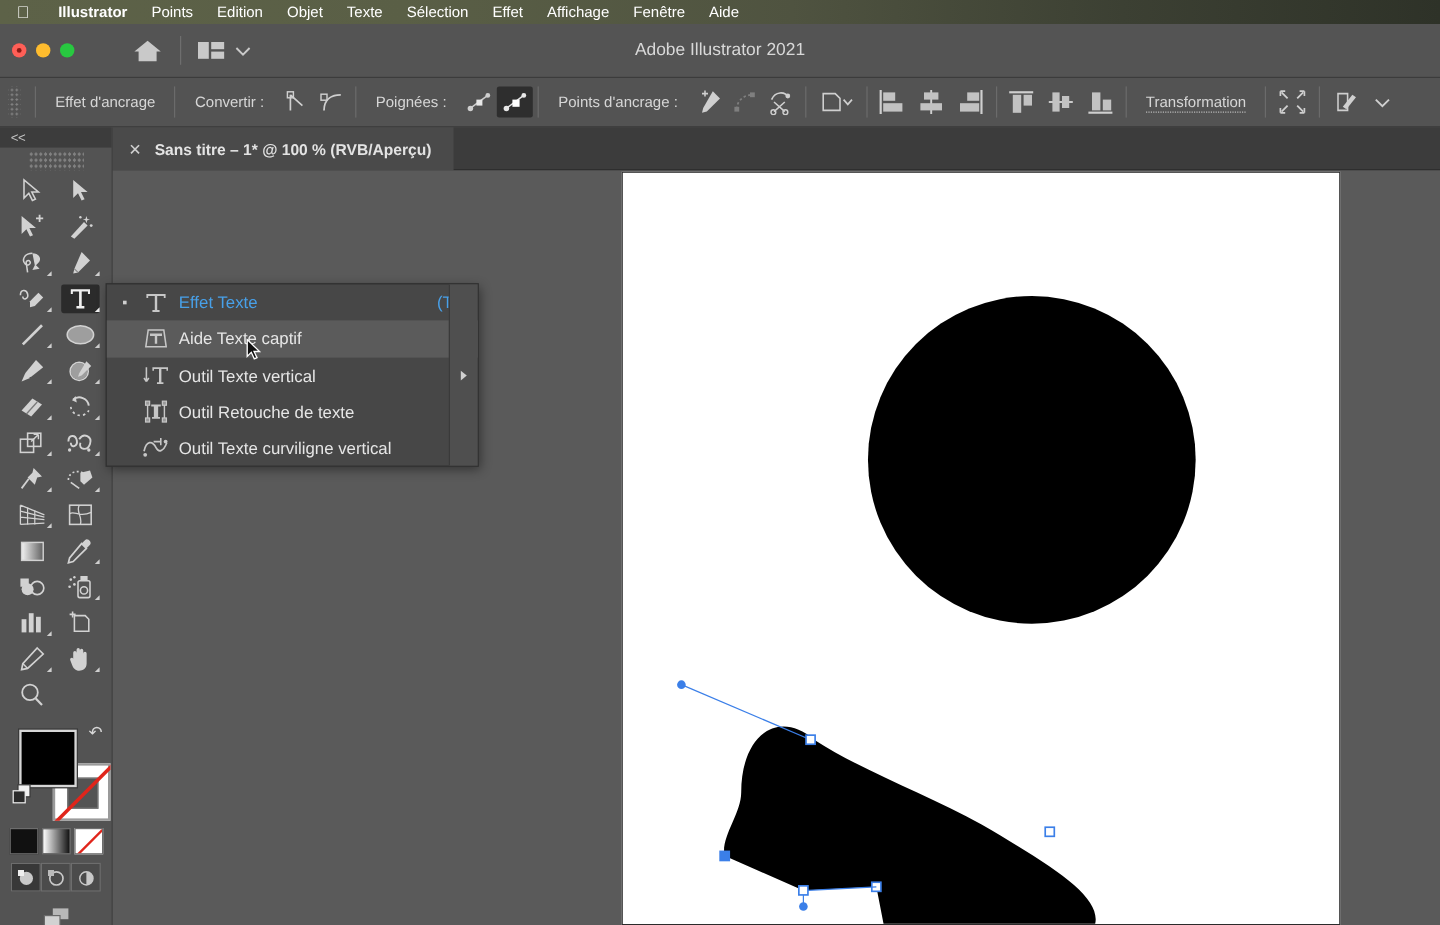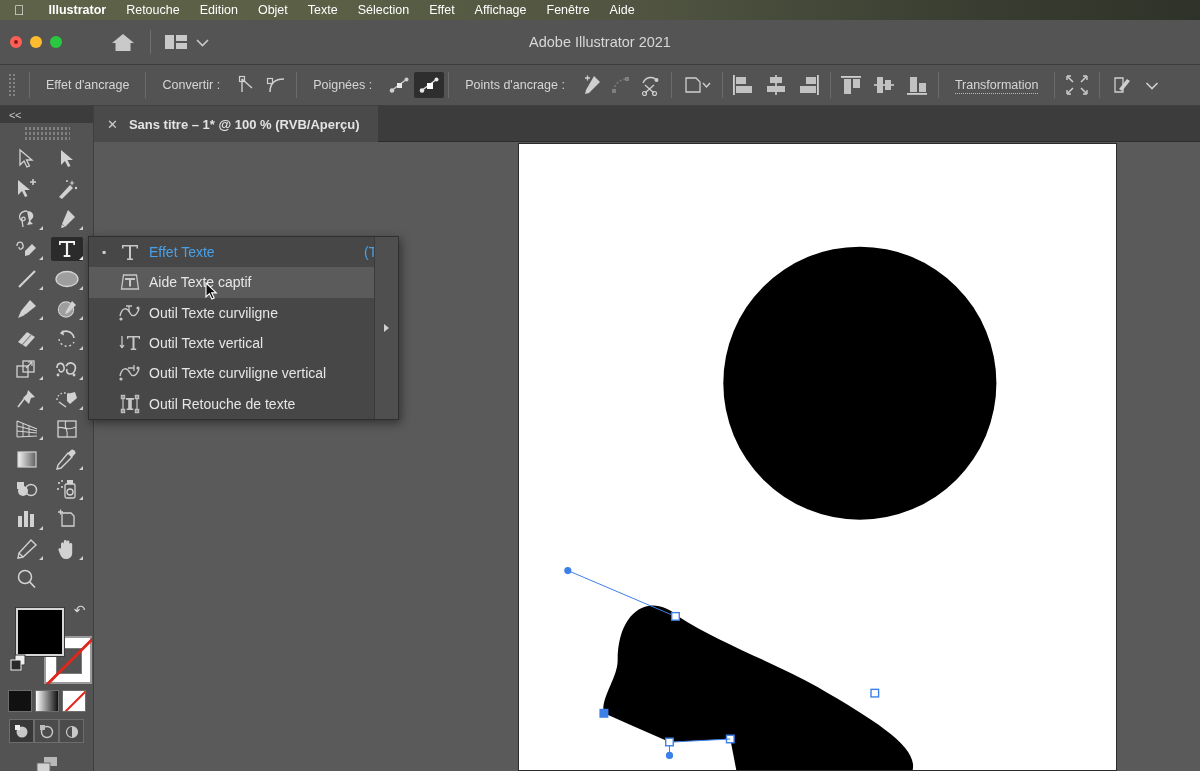--- a/index.html
+++ b/index.html
@@ -145,21 +145,21 @@
   .cursor { position:absolute; left:205px; top:282px; z-index:60; }
 </style>
 </head>
 <body>
 
 <div id="app">
 
   <div class="macbar">
     <span class="apple"></span>
     <span class="mi app">Illustrator</span>
-    <span class="mi">Retouche</span>
+    <span class="mi">Points</span>
     <span class="mi">Edition</span>
     <span class="mi">Objet</span>
     <span class="mi">Texte</span>
     <span class="mi">Sélection</span>
     <span class="mi">Effet</span>
     <span class="mi">Affichage</span>
     <span class="mi">Fenêtre</span>
     <span class="mi">Aide</span>
   </div>
 
@@ -652,77 +652,64 @@
       <span class="fly-icon">
         <svg width="22" height="20" viewBox="0 0 22 20">
             <path d="M4.5 3 L17.5 3 L19.5 17 L2.5 17 Z" fill="none" stroke="#c7c7c7" stroke-width="1.3"></path>
             <path d="M6 6 L16 6 L16 8 L12 8 L12 14.5 L10 14.5 L10 8 L6 8 Z" fill="#c7c7c7"></path>
           </svg>
       </span>
       <span class="fly-lbl">Aide Texte captif</span>
       <span class="fly-key"></span>
     </div>
 
-    <div class="fly-item">
-      <span class="fly-bullet"></span>
-      <span class="fly-icon">
-        <svg width="24" height="20" viewBox="0 0 24 20">
-            <path d="M2 13 C4 4 9 4 12 10 C14 14 18 14 21 6" fill="none" stroke="#c7c7c7" stroke-width="1.4"></path>
-            <path d="M8 3 L14 3 M11 3 L11 9" stroke="#c7c7c7" stroke-width="1.3"></path>
-            <circle cx="3" cy="16" r="1.6" fill="#c7c7c7"></circle>
-            <circle cx="20" cy="5" r="1.6" fill="#c7c7c7"></circle>
-          </svg>
-      </span>
-      <span class="fly-lbl">Outil Texte curviligne</span>
-      <span class="fly-key"></span>
-    </div>
 
     <div class="fly-item">
       <span class="fly-bullet"></span>
       <span class="fly-icon">
         <svg width="24" height="20" viewBox="0 0 24 20">
             <path d="M4 3 L4 15 M4 15 L2 12 M4 15 L6 12" stroke="#c7c7c7" stroke-width="1.3" fill="none"></path>
             <path d="M9 3 L22 3 L22 6 L20.7 6 L20.7 4.6 L16.5 4.6 L16.5 15.5 L18.2 15.5 L18.2 17 L12.8 17 L12.8 15.5 L14.5 15.5 L14.5 4.6 L10.3 4.6 L10.3 6 L9 6 Z" fill="#c7c7c7"></path>
           </svg>
       </span>
       <span class="fly-lbl">Outil Texte vertical</span>
       <span class="fly-key"></span>
     </div>
 
-
-    <div class="fly-item">
-      <span class="fly-bullet"></span>
-      <span class="fly-icon">
-        <svg width="24" height="20" viewBox="0 0 24 20">
-            <path d="M2 13 C4 4 9 4 12 10 C14 14 18 14 21 6" fill="none" stroke="#c7c7c7" stroke-width="1.4"></path>
-            <path d="M10 2 L16 2 M13 2 L13 8" stroke="#c7c7c7" stroke-width="1.3" transform="rotate(90 13 5)"></path>
-            <circle cx="3" cy="16" r="1.6" fill="#c7c7c7"></circle>
-            <circle cx="20" cy="5" r="1.6" fill="#c7c7c7"></circle>
-          </svg>
-      </span>
-      <span class="fly-lbl">Outil Texte curviligne vertical</span>
-      <span class="fly-key"></span>
-    </div>
 
     <div class="fly-item">
       <span class="fly-bullet"></span>
       <span class="fly-icon">
         <svg width="22" height="20" viewBox="0 0 22 20">
             <path d="M7 4 L15 4 L15 5.8 L12.8 5.8 L12.8 14.5 L14.3 14.5 L14.3 16 L7.7 16 L7.7 14.5 L9.2 14.5 L9.2 5.8 L7 5.8 Z" fill="#c7c7c7"></path>
             <path d="M4 3 L4 17 M18 3 L18 17" stroke="#c7c7c7" stroke-width="1.2"></path>
             <rect x="2.3" y="1.3" width="3.4" height="3.4" fill="#9a9a9a" stroke="#c7c7c7" stroke-width="1"></rect>
             <rect x="16.3" y="1.3" width="3.4" height="3.4" fill="#9a9a9a" stroke="#c7c7c7" stroke-width="1"></rect>
             <rect x="2.3" y="15.3" width="3.4" height="3.4" fill="#9a9a9a" stroke="#c7c7c7" stroke-width="1"></rect>
             <rect x="16.3" y="15.3" width="3.4" height="3.4" fill="#9a9a9a" stroke="#c7c7c7" stroke-width="1"></rect>
           </svg>
       </span>
       <span class="fly-lbl">Outil Retouche de texte</span>
       <span class="fly-key"></span>
     </div>
 
+    <div class="fly-item">
+      <span class="fly-bullet"></span>
+      <span class="fly-icon">
+        <svg width="24" height="20" viewBox="0 0 24 20">
+            <path d="M2 13 C4 4 9 4 12 10 C14 14 18 14 21 6" fill="none" stroke="#c7c7c7" stroke-width="1.4"></path>
+            <path d="M10 2 L16 2 M13 2 L13 8" stroke="#c7c7c7" stroke-width="1.3" transform="rotate(90 13 5)"></path>
+            <circle cx="3" cy="16" r="1.6" fill="#c7c7c7"></circle>
+            <circle cx="20" cy="5" r="1.6" fill="#c7c7c7"></circle>
+          </svg>
+      </span>
+      <span class="fly-lbl">Outil Texte curviligne vertical</span>
+      <span class="fly-key"></span>
+    </div>
+
     <div class="tearoff">
       <span class="arr"></span>
     </div>
   </div>
 
   <span class="cursor">
     <svg width="14" height="20" viewBox="0 0 14 20">
       <path d="M1 1 L1 15 L4.4 11.6 L6.9 17 L9.2 16 L6.7 10.9 L11.3 10.9 Z" fill="#111" stroke="#fff" stroke-width="1.1"></path>
     </svg>
   </span>

